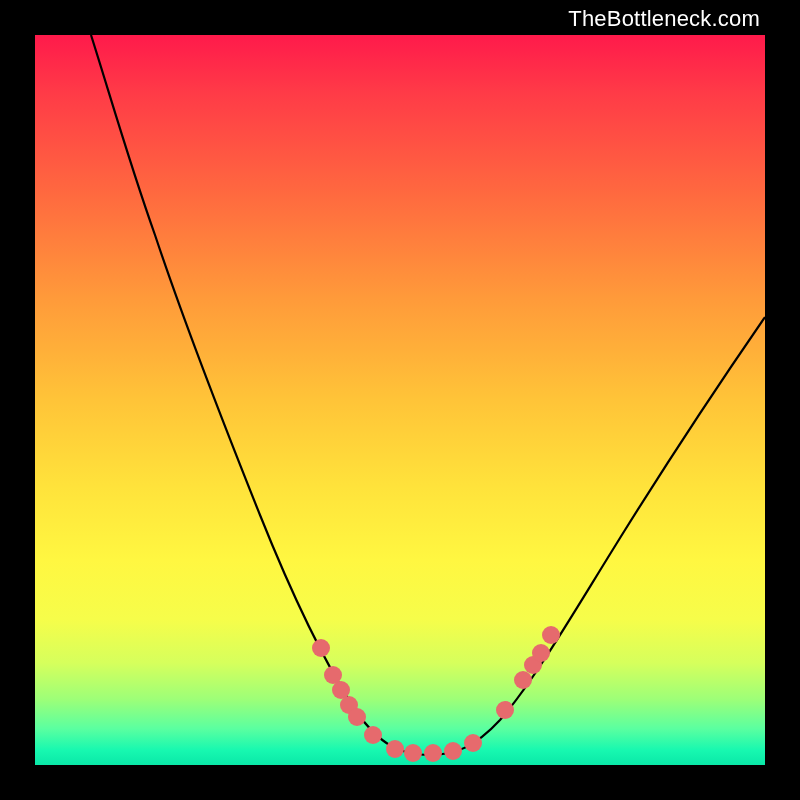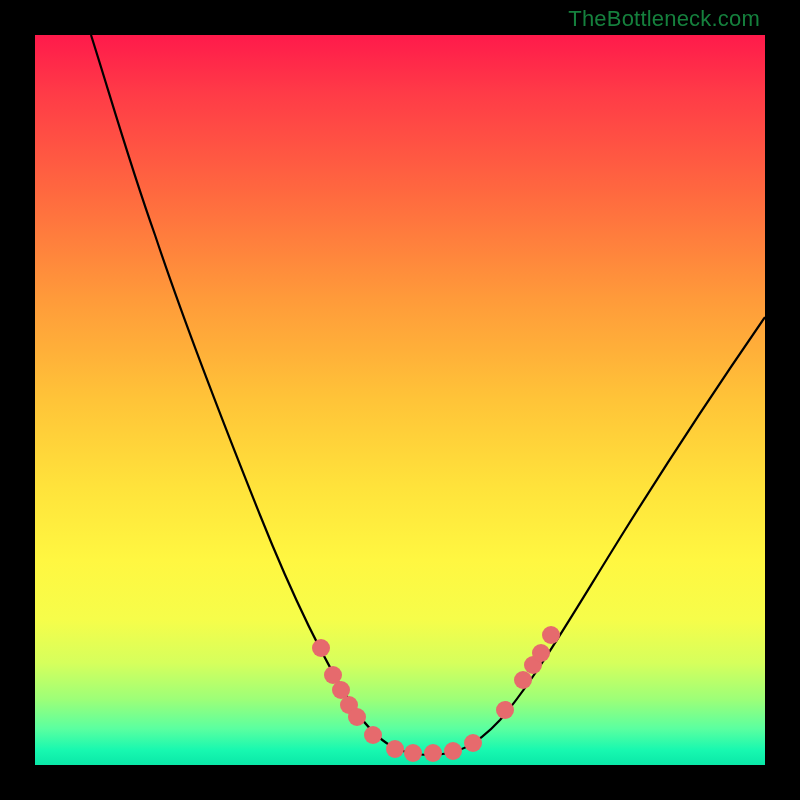--- a/index.html
+++ b/index.html
@@ -38,21 +38,21 @@
       #9dff78 91%,
       #5bffa0 95%,
       #17f8b0 98%,
       #0ae8a8 100%
     );
   }
   .watermark {
     position: absolute;
     top: 6px;
     right: 40px;
-    color: #15803d;
+    color: #ffffff;
     font-size: 22px;
     font-weight: 500;
     letter-spacing: 0.2px;
     user-select: none;
   }
   svg.curve {
     position: absolute;
     top: 0;
     left: 0;
     width: 730px;

